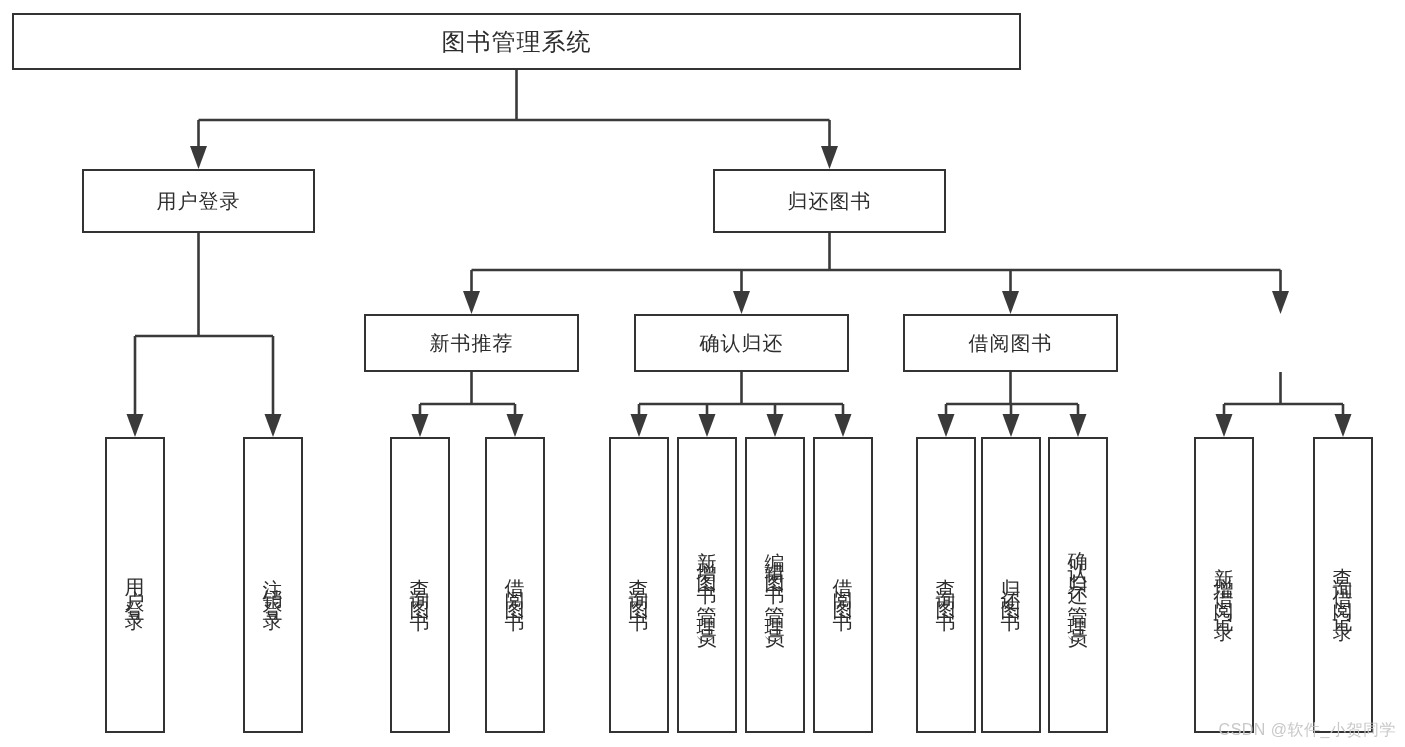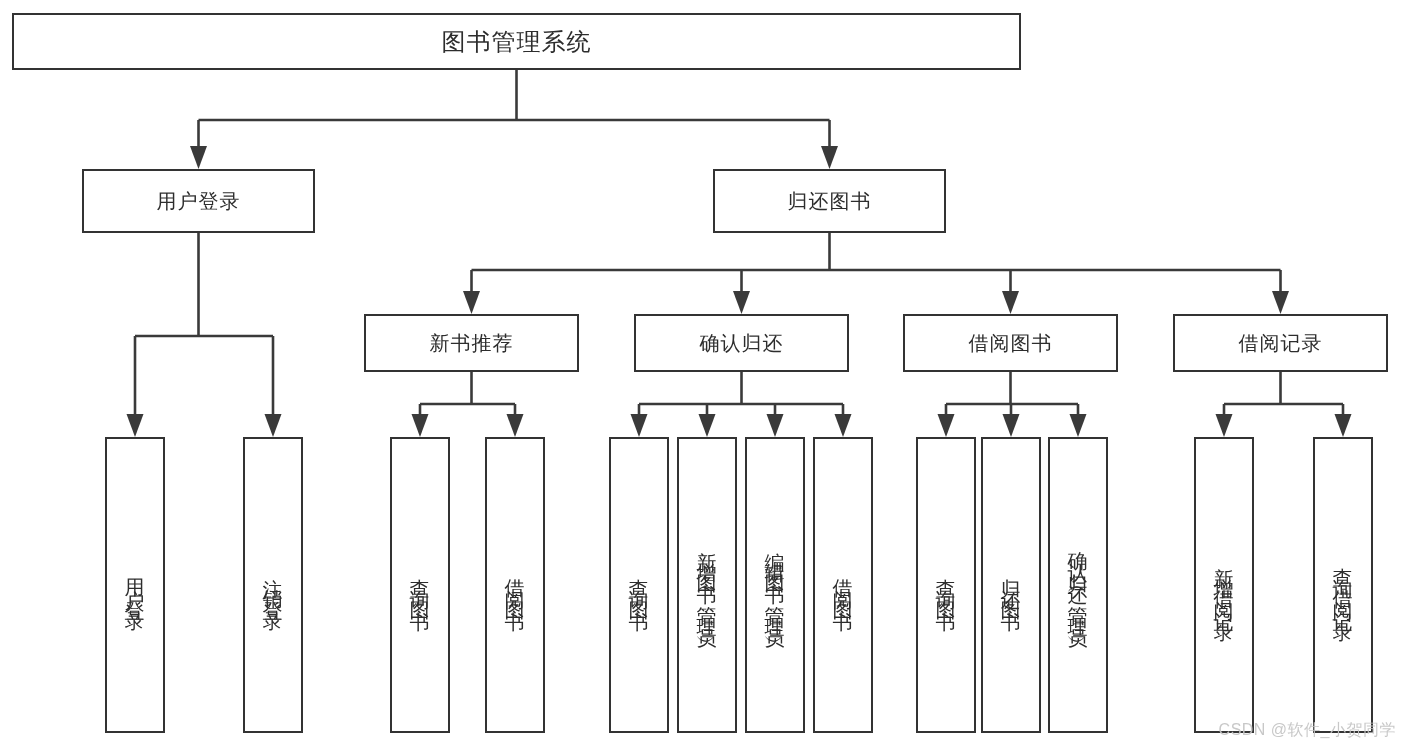--- a/index.html
+++ b/index.html
@@ -131,21 +131,20 @@
     </svg>
 
   <div class="node root-node">图书管理系统</div>
 
   <div class="node l2-node" style="left:82px;">用户登录</div>
   <div class="node l2-node" style="left:713px;">归还图书</div>
 
   <div class="node l3-node" style="left:364px;">新书推荐</div>
   <div class="node l3-node" style="left:634px;">确认归还</div>
   <div class="node l3-node" style="left:903px;">借阅图书</div>
-  <div class="node l3-node" style="left:1173px;">借阅记录</div>
 
   <div class="node leaf-node" style="left:105px;">
     <span class="vtext">用户登录</span>
   </div>
   <div class="node leaf-node" style="left:243px;">
     <span class="vtext">注销登录</span>
   </div>
 
   <div class="node leaf-node" style="left:390px;">
     <span class="vtext">查询图书</span>

